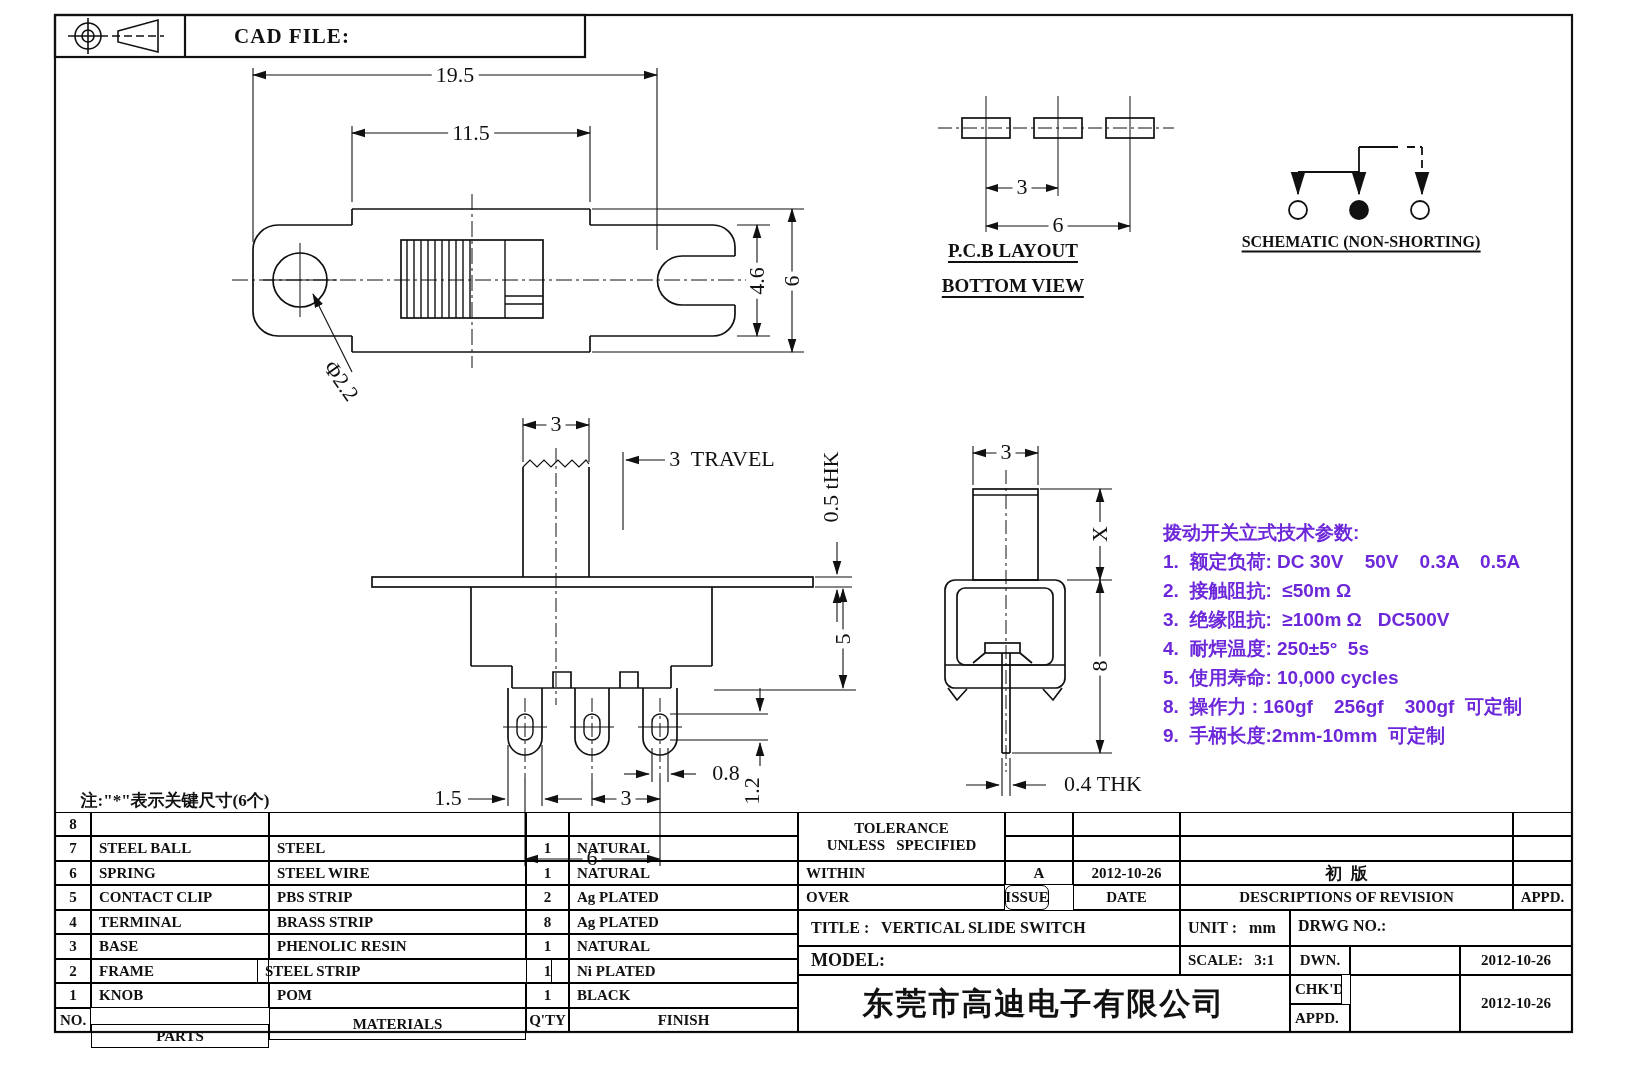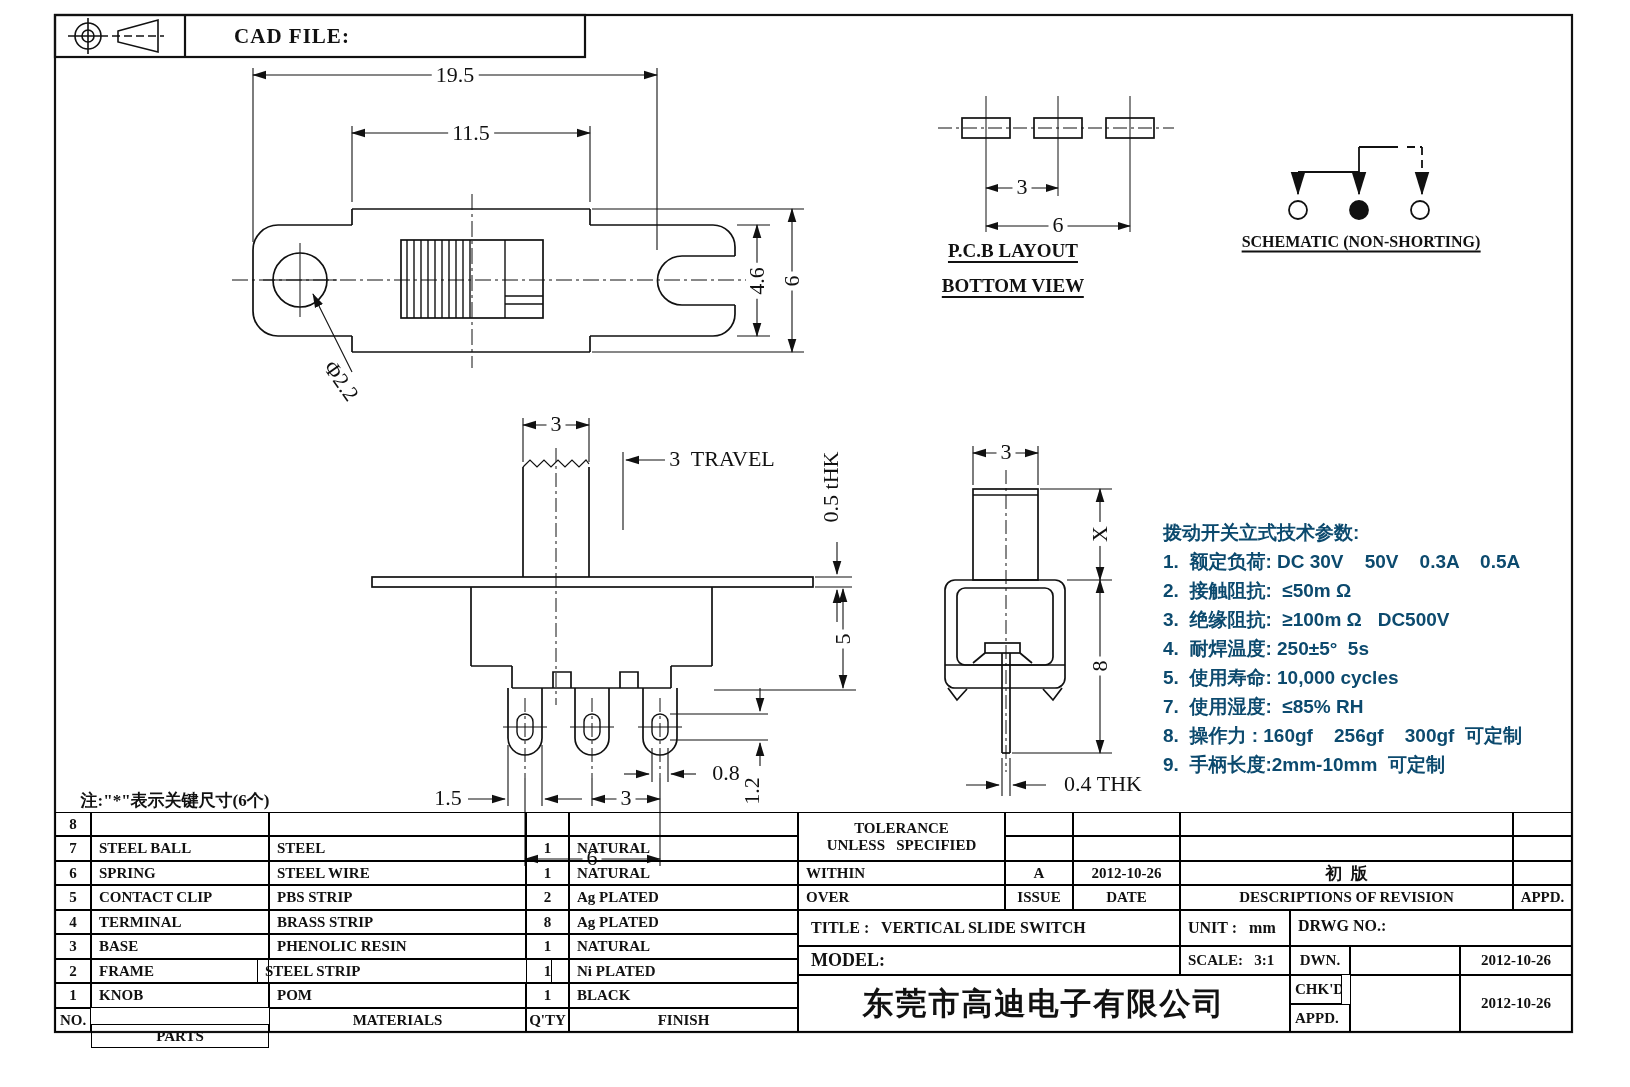--- a/index.html
+++ b/index.html
@@ -9,21 +9,21 @@
   .lbl{position:absolute;transform:translate(-50%,-50%);white-space:pre;
        font-family:"Liberation Serif",serif;font-size:22px;color:#111;line-height:1;}
   .bg{background:#fff;padding:0 4px;}
   .rot{transform:translate(-50%,-50%) rotate(-90deg);}
   .rot55{transform:translate(-50%,-50%) rotate(55deg);}
   .viewtitle{font-weight:bold;font-size:19px;border-bottom:2px solid #111;padding-bottom:1px;}
   .schtitle{font-weight:bold;font-size:16px;border-bottom:2px solid #111;padding-bottom:1px;}
   .cadfile{font-weight:bold;font-size:21px;letter-spacing:1px;}
   .note{font-weight:bold;font-size:17px;font-family:"Liberation Serif",serif;}
   .tech{position:absolute;left:1163px;top:518px;width:420px;font-family:"Liberation Sans",sans-serif;
-        font-weight:bold;font-size:19px;color:#0c4a6e;}
+        font-weight:bold;font-size:19px;color:#6d28d9;}
   .tech div{white-space:pre;line-height:29px;}
   .cell{position:absolute;box-sizing:border-box;border:1.3px solid #000;display:flex;align-items:center;
         font-family:"Liberation Serif",serif;font-weight:bold;font-size:15px;white-space:pre;overflow:hidden;}
   .c-center{justify-content:center;}
   .c-left{justify-content:flex-start;padding-left:7px;}
   .big-title{font-size:16px;}
   .company{font-family:"Liberation Sans",sans-serif;font-weight:900;font-size:31px;letter-spacing:2px;}
 </style>
 </head>
 <body>
@@ -303,21 +303,20 @@
 
   <span class="lbl note" style="left:175px;top:800px;">注:"*"表示关键尺寸(6个)</span>
 
   <div class="tech">
     <div>拨动开关立式技术参数:</div>
     <div>1.  额定负荷: DC 30V    50V    0.3A    0.5A</div>
     <div>2.  接触阻抗:  ≤50m Ω</div>
     <div>3.  绝缘阻抗:  ≥100m Ω   DC500V</div>
     <div>4.  耐焊温度: 250±5°  5s</div>
     <div>5.  使用寿命: 10,000 cycles</div>
-    <div>7.  使用湿度:  ≤85% RH</div>
     <div>8.  操作力 : 160gf    256gf    300gf  可定制</div>
     <div>9.  手柄长度:2mm-10mm  可定制</div>
   </div>
 
   <div class="cell c-center" style="left:55px;top:812px;width:36px;height:24px;">8</div>
   <div class="cell c-left" style="left:91px;top:812px;width:178px;height:24px;"></div>
   <div class="cell c-left" style="left:269px;top:812px;width:257px;height:24px;"></div>
   <div class="cell c-center" style="left:526px;top:812px;width:43px;height:24px;"></div>
   <div class="cell c-left" style="left:569px;top:812px;width:229px;height:24px;"></div>
 
@@ -358,41 +357,41 @@
   <div class="cell c-left" style="left:569px;top:959px;width:229px;height:24px;">Ni PLATED</div>
 
   <div class="cell c-center" style="left:55px;top:983px;width:36px;height:25px;">1</div>
   <div class="cell c-left" style="left:91px;top:983px;width:178px;height:25px;">KNOB</div>
   <div class="cell c-left" style="left:269px;top:983px;width:257px;height:25px;">POM</div>
   <div class="cell c-center" style="left:526px;top:983px;width:43px;height:25px;">1</div>
   <div class="cell c-left" style="left:569px;top:983px;width:229px;height:25px;">BLACK</div>
 
   <div class="cell c-center" style="left:55px;top:1008px;width:36px;height:24px;">NO.</div>
   <div class="cell c-center" style="left:91px;top:1008px;width:178px;height:24px;margin-top:16px;">PARTS</div>
-  <div class="cell c-center" style="left:269px;top:1008px;width:257px;height:24px;">MATERIALS</div>
+  <div class="cell c-center" style="left:269px;top:1008px;width:257px;height:32px;">MATERIALS</div>
   <div class="cell c-center" style="left:526px;top:1008px;width:43px;height:24px;">Q'TY</div>
   <div class="cell c-center" style="left:569px;top:1008px;width:229px;height:24px;">FINISH</div>
 
   <div class="cell c-center" style="left:798px;top:812px;width:207px;height:49px;flex-direction:column;justify-content:center;">
     <span>TOLERANCE</span>
     <span>UNLESS   SPECIFIED</span>
   </div>
   <div class="cell" style="left:1005px;top:812px;width:68px;height:24px;"></div>
   <div class="cell" style="left:1005px;top:836px;width:68px;height:25px;"></div>
   <div class="cell" style="left:1073px;top:812px;width:107px;height:24px;"></div>
   <div class="cell" style="left:1073px;top:836px;width:107px;height:25px;"></div>
   <div class="cell" style="left:1180px;top:812px;width:333px;height:24px;"></div>
   <div class="cell" style="left:1180px;top:836px;width:333px;height:25px;"></div>
   <div class="cell" style="left:1513px;top:812px;width:59px;height:24px;"></div>
   <div class="cell" style="left:1513px;top:836px;width:59px;height:25px;"></div>
 
   <div class="cell c-left" style="left:798px;top:861px;width:207px;height:24px;">WITHIN</div>
   <div class="cell c-left" style="left:798px;top:885px;width:207px;height:25px;">OVER</div>
   <div class="cell c-center" style="left:1005px;top:861px;width:68px;height:24px;">A</div>
-  <div class="cell c-center" style="left:1005px;top:885px;width:68px;height:25px;">ISSUE</div>
+  <div class="cell c-center" style="left:1005px;top:885px;width:44px;height:25px;border-radius:7px;">ISSUE</div>
   <div class="cell c-center" style="left:1073px;top:861px;width:107px;height:24px;">2012-10-26</div>
   <div class="cell c-center" style="left:1073px;top:885px;width:107px;height:25px;">DATE</div>
   <div class="cell c-center" style="left:1180px;top:861px;width:333px;height:24px;font-size:17px;">初  版</div>
   <div class="cell c-center" style="left:1180px;top:885px;width:333px;height:25px;">DESCRIPTIONS OF REVISION</div>
   <div class="cell" style="left:1513px;top:861px;width:59px;height:24px;"></div>
   <div class="cell c-center" style="left:1513px;top:885px;width:59px;height:25px;">APPD.</div>
 
   <div class="cell c-left big-title" style="left:798px;top:910px;width:382px;height:36px;padding-left:12px;">TITLE :   VERTICAL SLIDE SWITCH</div>
   <div class="cell c-left" style="left:1180px;top:910px;width:110px;height:36px;font-size:16px;">UNIT :   mm</div>
   <div class="cell c-left" style="left:1290px;top:910px;width:282px;height:36px;font-size:16px;align-items:flex-start;padding-top:6px;">DRWG NO.:</div>

